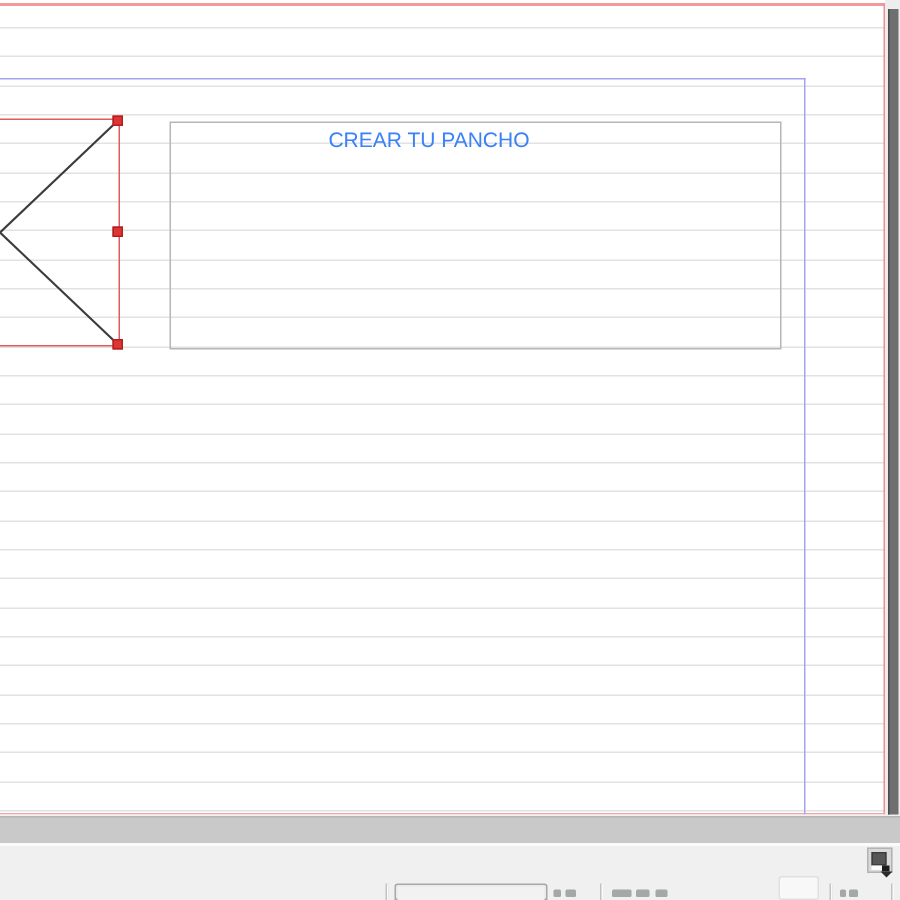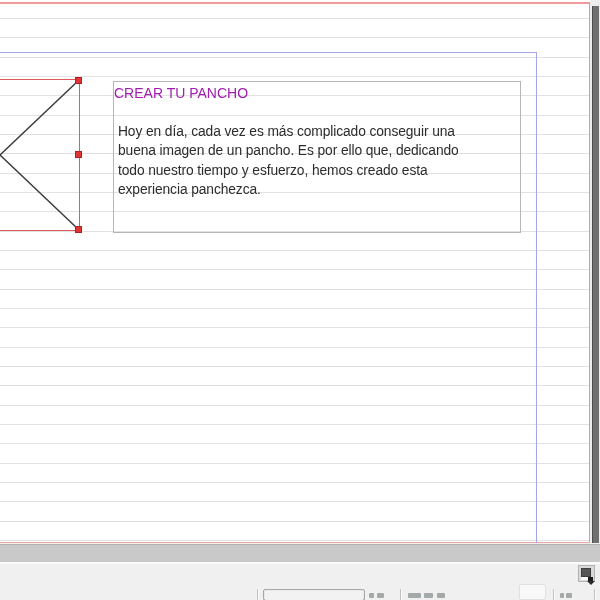--- a/index.html
+++ b/index.html
@@ -37,22 +37,22 @@
   .handle.mr{ right:-3px; top:71px;}
   .handle.br{ right:-3px; bottom:-3px;}
 
   
   #text-frame{
     position:absolute; left:113px; top:81px; width:408px; height:152px;
     border:1px solid #b6b6b6; box-sizing:border-box;
   }
   #frame-title{
     position:absolute; left:0; top:2px; width:100%; box-sizing:border-box;
-    padding-right:62px; 
-    font-size:14px; line-height:19.33px; color:#a21caf;
+    padding-right:62px; text-align:center;
+    font-size:14px; line-height:19.33px; color:#3b82f6;
     white-space:nowrap;
   }
   #frame-body{
     position:absolute; left:4px; top:40px; width:400px;
     font-size:13.8px; line-height:19.33px; color:#2d2d2d;
     letter-spacing:-0.1px; white-space:nowrap;
   }
 
   
   #right-strip{ position:absolute; left:590px; top:0; width:10px; height:543px; background:#ededed;}
@@ -128,26 +128,20 @@
         <line x1="0" y1="0" x2="158" y2="150" stroke="#3c3c3c" stroke-width="1.4"></line>
         <line x1="158" y1="0" x2="0" y2="150" stroke="#3c3c3c" stroke-width="1.4"></line>
       </svg>
       <div class="handle tr"></div>
       <div class="handle mr"></div>
       <div class="handle br"></div>
     </div>
 
     <div id="text-frame">
       <div id="frame-title">CREAR TU PANCHO</div>
-      <div id="frame-body">
-        <div>Hoy en día, cada vez es más complicado conseguir una</div>
-        <div>buena imagen de un pancho. Es por ello que, dedicando</div>
-        <div>todo nuestro tiempo y esfuerzo, hemos creado esta</div>
-        <div>experiencia panchezca.</div>
-      </div>
     </div>
   </div>
 
   <div id="right-strip"></div>
   <div id="page-shadow"></div>
 
   <div id="scratch-strip"></div>
 
   <div id="statusbar"></div>
 

